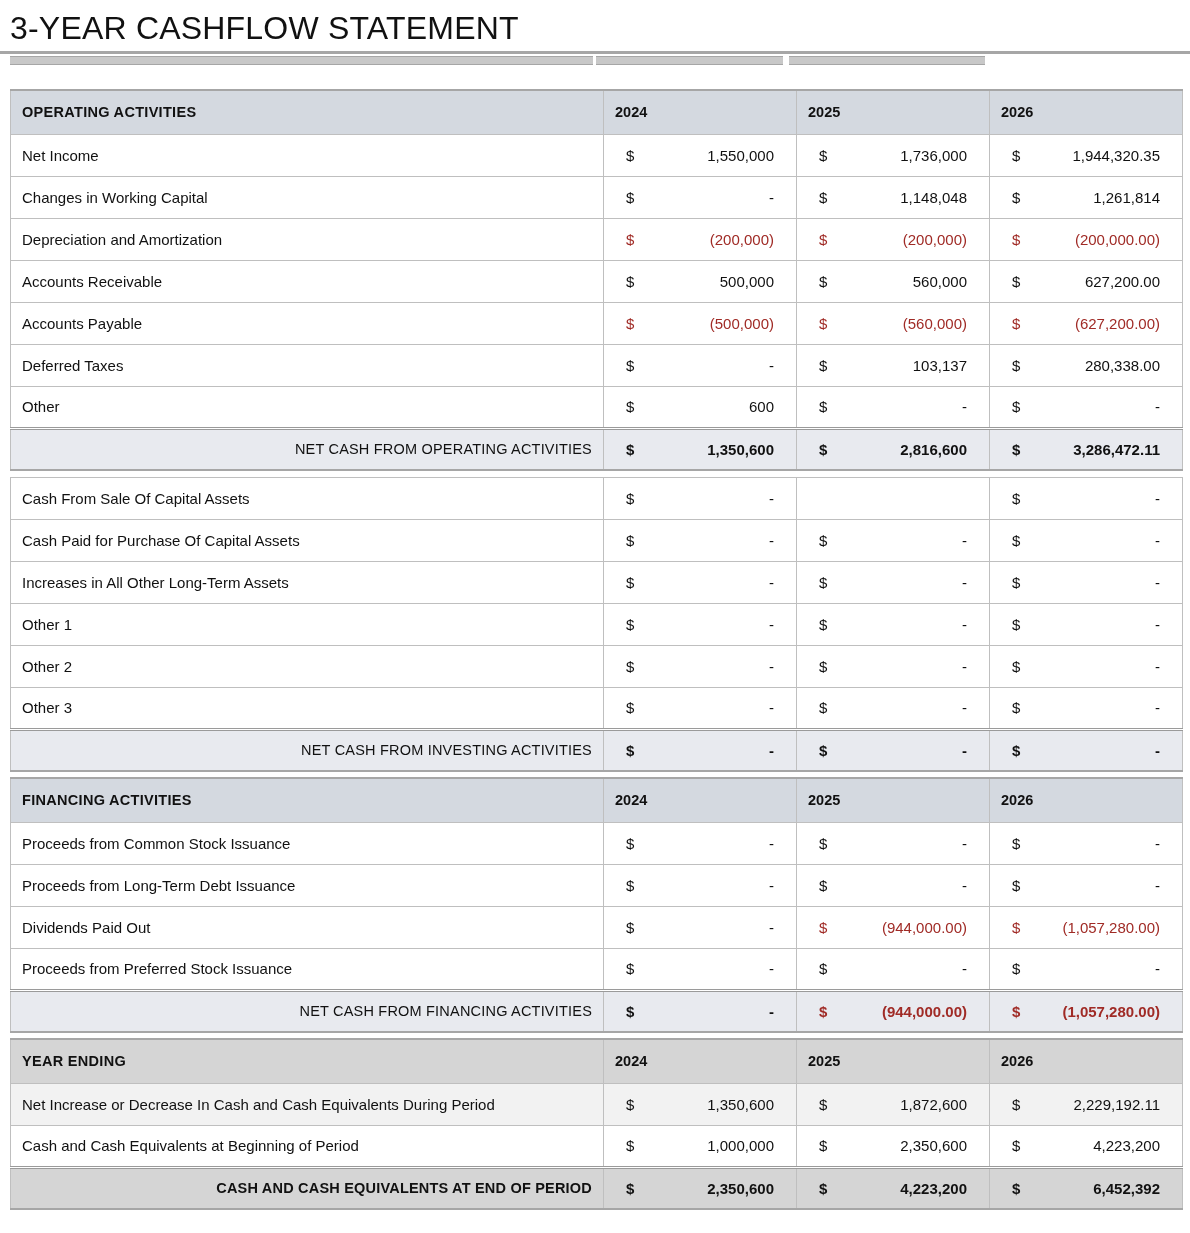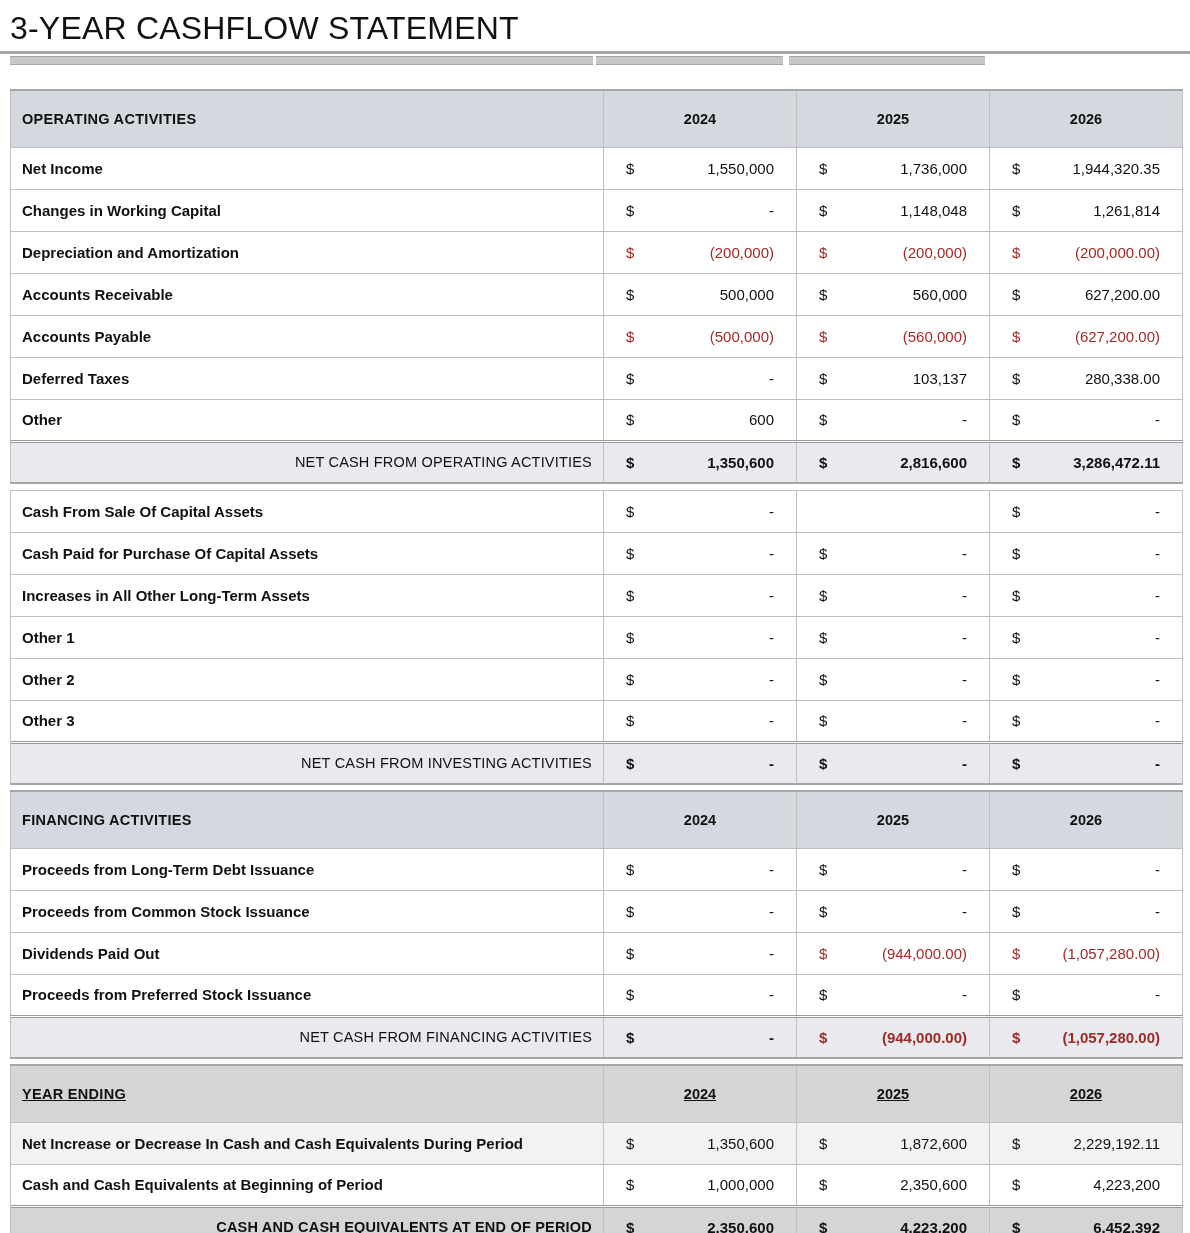--- a/index.html
+++ b/index.html
@@ -59,42 +59,41 @@
     border: 1px solid #bfbfbf;
     height: 42px;
     padding: 0 11px;
     vertical-align: middle;
     white-space: nowrap;
     overflow: hidden;
   }
 
   
   .lbl { text-align: left; font-size: 15px; font-weight: 400; }
-  .lbl-ind { padding-left: 11px; font-weight: bold; }
+  .lbl-ind { padding-left: 11px; }
 
   
   tr.section-head td {
     background: #d4d9e0;
     border-top: 2px solid #a6a6a6;
     border-bottom: 1px solid #bfbfbf;
-    height: 57px;
+    height: 44px;
   }
   tr.section-head td.lbl {
     font-weight: bold;
     font-size: 14.5px;
     letter-spacing: 0.3px;
   }
   tr.section-head td.yrhd {
-    text-align: center;
     font-weight: bold;
     font-size: 14.5px;
   }
 
   
-  tr.section-head.gray td { background: #d5d5d5; text-decoration: underline; }
+  tr.section-head.gray td { background: #d5d5d5; }
 
   
   tr.data td { background: #ffffff; }
   tr.data.shade td { background: #f2f2f2; }
 
   
   .money {
     padding: 0;
   }
   .money .inner {
@@ -496,42 +495,42 @@
         <tr class="gap">
           <td colspan="4"></td>
         </tr>
         <tr class="section-head">
           <td class="lbl">FINANCING ACTIVITIES</td>
           <td class="yrhd">2024</td>
           <td class="yrhd">2025</td>
           <td class="yrhd">2026</td>
         </tr>
         <tr class="data">
+          <td class="lbl lbl-ind">Proceeds from Common Stock Issuance</td>
+          <td class="money">
+            <div class="inner">
+              <span class="cur">$</span>
+              <span class="amt">-</span>
+            </div>
+          </td>
+          <td class="money">
+            <div class="inner">
+              <span class="cur">$</span>
+              <span class="amt">-</span>
+            </div>
+          </td>
+          <td class="money">
+            <div class="inner">
+              <span class="cur">$</span>
+              <span class="amt">-</span>
+            </div>
+          </td>
+        </tr>
+        <tr class="data">
           <td class="lbl lbl-ind">Proceeds from Long-Term Debt Issuance</td>
-          <td class="money">
-            <div class="inner">
-              <span class="cur">$</span>
-              <span class="amt">-</span>
-            </div>
-          </td>
-          <td class="money">
-            <div class="inner">
-              <span class="cur">$</span>
-              <span class="amt">-</span>
-            </div>
-          </td>
-          <td class="money">
-            <div class="inner">
-              <span class="cur">$</span>
-              <span class="amt">-</span>
-            </div>
-          </td>
-        </tr>
-        <tr class="data">
-          <td class="lbl lbl-ind">Proceeds from Common Stock Issuance</td>
           <td class="money">
             <div class="inner">
               <span class="cur">$</span>
               <span class="amt">-</span>
             </div>
           </td>
           <td class="money">
             <div class="inner">
               <span class="cur">$</span>
               <span class="amt">-</span>

